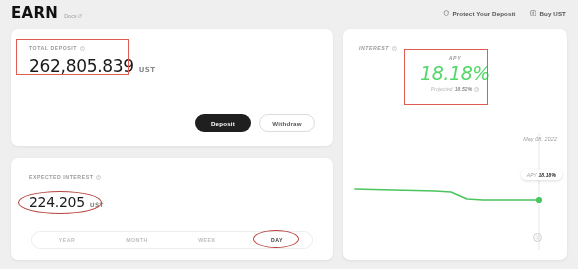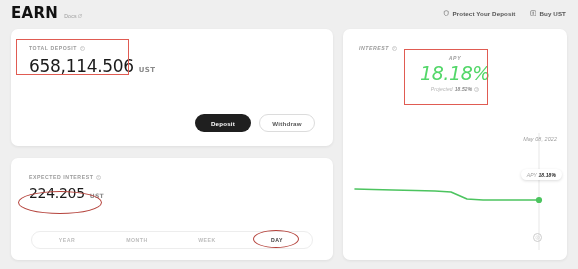--- a/index.html
+++ b/index.html
@@ -71,21 +71,21 @@
   .btn {
     font-size: 6.2px; font-weight: 700; letter-spacing: .2px;
     border-radius: 20px; height: 18px; display: flex; align-items: center;
     justify-content: center; cursor: pointer;
   }
   .btn-primary { background: #1f1f1f; color: #fff; width: 56px; }
   .btn-ghost { background: #fff; color: #555; width: 56px; border: .8px solid #dcdcdc; }
 
   
   .int-inner { position: absolute; left: 18px; top: 16px; }
-  .int-inner .big-amount { margin-top: 5px; font-size: 14px; }
+  .int-inner .big-amount { margin-top: 14px; font-size: 14px; }
   .int-inner .unit { font-size: 6px; }
 
   .tabs {
     position: absolute; left: 20px; right: 20px; bottom: 11px;
     height: 18px; border-radius: 20px; border: .8px solid #ededed;
     display: flex; align-items: center; background: #fff;
   }
   .tab {
     flex: 1; text-align: center; font-size: 5.2px; font-weight: 700;
     color: #bdbdbd; letter-spacing: .5px; cursor: pointer;
@@ -185,21 +185,21 @@
     </div>
   </div>
 
   <div class="card" id="deposit-card">
     <div class="dep-inner">
       <div class="card-label">
         <span>TOTAL DEPOSIT</span>
         <span class="q-mark">?</span>
       </div>
       <div class="big-amount">
-        <span>658,114.506</span>
+        <span>262,805.839</span>
         <span class="unit">UST</span>
       </div>
     </div>
 
     <div class="btn-row">
       <div class="btn btn-primary">Deposit</div>
       <div class="btn btn-ghost">Withdraw</div>
     </div>
   </div>
 

